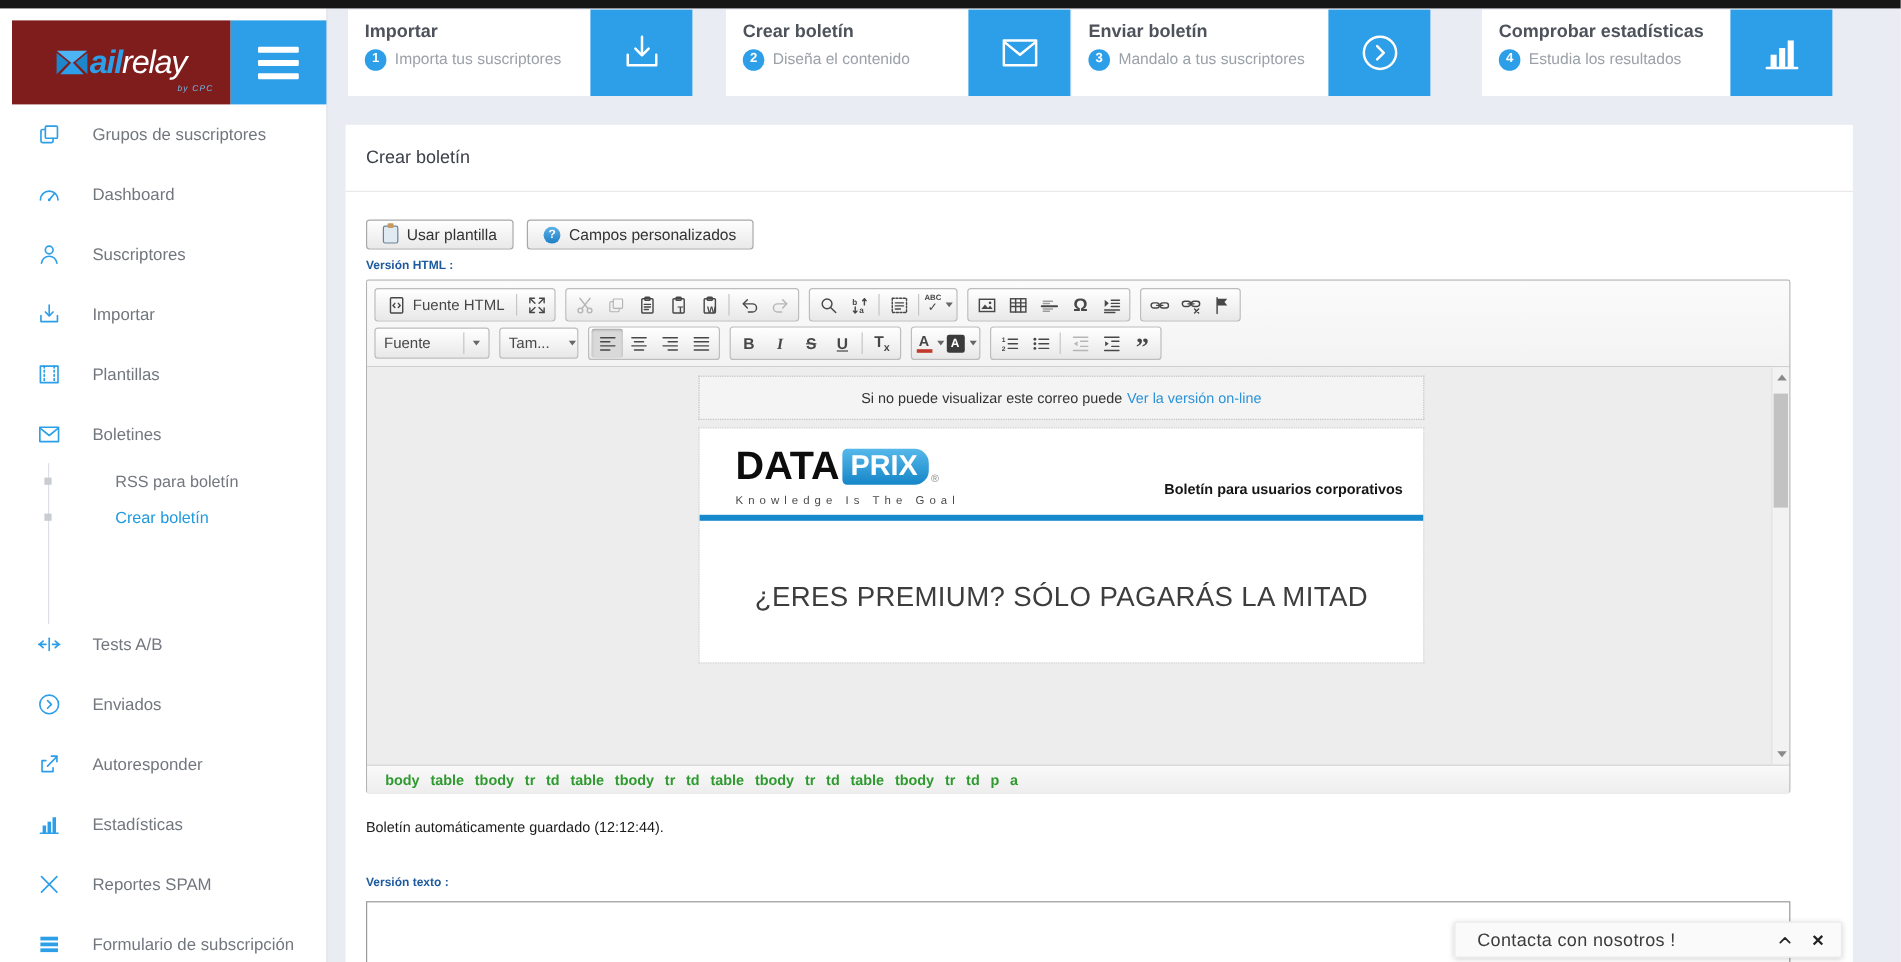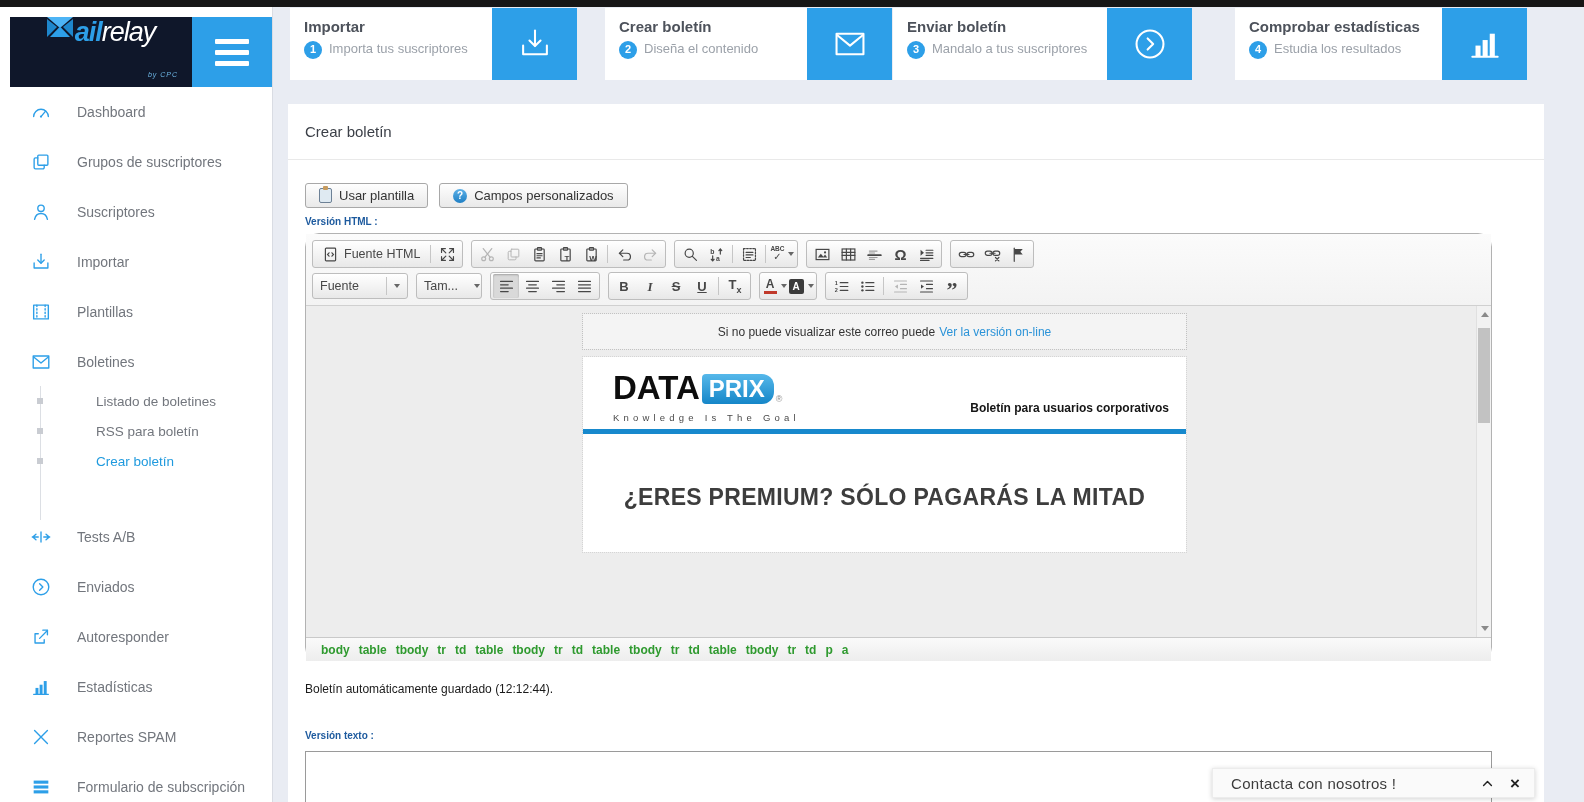--- a/index.html
+++ b/index.html
@@ -8,21 +8,21 @@
   #app{position:absolute;inset:0}
   svg{display:block}
   .ic{stroke:currentColor;fill:none;stroke-width:1.5;stroke-linecap:round;stroke-linejoin:round}
 
   
   .topstrip{position:absolute;left:0;top:0;width:1584px;height:7px;background:#161616;z-index:6}
 
   
   .sidebar{position:absolute;left:0;top:7px;width:273px;height:795px;background:#fff;border-right:1px solid #d9dce3;z-index:5}
   .logo-row{position:absolute;left:10px;top:10px;height:70px;display:flex}
-  .logo-black{width:182px;background:#0f172a;display:flex;justify-content:center;position:relative}
+  .logo-black{width:182px;background:#7f1d1d;display:flex;align-items:center;justify-content:center;position:relative}
   .logo-text{display:flex;align-items:baseline;font-style:italic}
   .logo-ail{color:#2d9fe8;font-weight:bold;font-size:27px;letter-spacing:-1px}
   .logo-relay{color:#fff;font-weight:400;font-size:27px;letter-spacing:-1px}
   .logo-by{position:absolute;right:14px;bottom:9px;font-size:7px;color:#6fb9e8;font-style:italic;letter-spacing:1px}
   .logo-burger{width:80px;background:#2d9fe8;display:flex;flex-direction:column;gap:6px;align-items:center;justify-content:center;cursor:pointer}
   .logo-burger i{display:block;width:34px;height:5px;background:#fff;border-radius:1px}
   .menu{position:absolute;left:0;width:100%}
   .menu-a{top:80px}.menu-b{top:505px}
   .menu-item{height:50px;display:flex;align-items:center;padding-left:30px;cursor:pointer}
   .menu-item .mi{width:22px;height:22px;color:#2d9fe8;flex:none}
@@ -49,21 +49,21 @@
   .btn{display:inline-flex;align-items:center;gap:7px;height:25px;padding:0 13px;border:1px solid #a8a8a8;border-radius:3px;background:linear-gradient(#fefefe,#e9e9e9);font-size:13px;color:#333;cursor:pointer}
   .tpl-ic{width:13px;height:15px;background:#dfeaf2;border:1px solid #6d8196;border-radius:2px;position:relative}
   .tpl-ic::before{content:"";position:absolute;left:3px;top:-3px;width:5px;height:4px;background:#c69b5f;border-radius:1px}
   .q-ic{width:14px;height:14px;border-radius:50%;background:linear-gradient(#5db1e8,#1f7fc4);color:#fff;font-size:10px;font-weight:bold;display:flex;align-items:center;justify-content:center}
   .field-label{position:absolute;left:17px;font-size:10px;font-weight:bold;color:#1d5a9e}
   .lab-html{top:112px}.lab-text{top:626px}
   .autosave{position:absolute;left:17px;top:578px;font-size:12px;color:#1a1a1a}
   .textver{position:absolute;left:17px;top:647px;width:1187px;height:70px;border:1px solid #9a9a9a;background:#fff;resize:none;font-family:"Liberation Sans",sans-serif}
 
   
-  .cke{position:absolute;left:17px;top:129px;width:1187px;height:428px;border:1px solid #b2b2b2;border-radius:14px;background:#f7f7f7}
+  .cke{position:absolute;left:17px;top:129px;width:1187px;height:428px;border:1px solid #b2b2b2;border-radius:2px;background:#f7f7f7}
   .toolbar{height:72px;border-bottom:1px solid #d0d0d0;padding:4px 6px;background:linear-gradient(#fbfbfb,#f3f3f3)}
   .trow{display:flex;gap:8px;align-items:center;height:32px}
   .tgroup{display:inline-flex;align-items:center;height:28px;border:1px solid #bdbdbd;border-radius:3px;background:linear-gradient(#ffffff,#e8e8e8);padding:0 2px}
   .tbtn{min-width:26px;height:24px;display:flex;align-items:center;justify-content:center;color:#474747;border-radius:2px;background:transparent;border:none;cursor:pointer;font-family:"Liberation Sans",sans-serif}
   .tbtn .ti{width:17px;height:17px;stroke:currentColor;fill:none;stroke-width:1.4;stroke-linecap:round}
   .tbtn.dis{color:#b5b5b5;cursor:default}
   .tbtn.on{background:#d9d9d9;box-shadow:inset 0 1px 2px rgba(0,0,0,.25)}
   .tbtn.wide{padding:0 7px;gap:5px;font-size:12.5px;color:#474747}
   .tsep{width:1px;height:18px;background:#c6c6c6;margin:0 3px}
   .ct{fill:currentColor;stroke:none;font-size:8px;font-weight:bold;text-anchor:middle;font-family:"Liberation Sans",sans-serif}
@@ -91,21 +91,21 @@
   .notice a{color:#2b93d8;text-decoration:none;cursor:pointer}
   .card{margin-top:8px;height:195px;background:#fff;position:relative;outline:1px dotted #d5d5d5}
   .dp-logo{position:absolute;left:30px;top:14px}
   .dp-top{display:flex;align-items:flex-end}
   .dp-data{font-size:33px;font-weight:800;color:#0d0d0d;letter-spacing:0;line-height:1}
   .dp-prix{margin-left:2px;background:linear-gradient(#56b8ea,#1586c8);color:#fff;font-size:24px;font-weight:800;padding:3px 9px 3px 7px;border-radius:4px 12px 12px 4px;line-height:1}
   .dp-reg{font-size:9px;color:#8a8a8a;margin-left:2px}
   .dp-tag{margin-top:8px;font-size:9.5px;letter-spacing:4.2px;color:#4a4a4a;white-space:nowrap}
   .dp-title{position:absolute;right:17px;top:44px;font-size:12px;font-weight:bold;color:#151515}
   .blue-rule{position:absolute;left:0;right:0;top:72px;height:5px;background:#1789cd}
-  .headline{position:absolute;left:0;right:0;top:127px;text-align:center;font-size:23px;font-weight:bold;color:#3d3d3d;letter-spacing:.3px}
+  .headline{position:absolute;left:0;right:0;top:127px;text-align:center;font-size:23px;font-weight:normal;color:#3d3d3d;letter-spacing:.3px}
   .banner{margin:5px 0 0 33px;width:546px;height:95px;background:#3e9dd5;position:relative;outline:1px dotted #d5d5d5}
   .dashbox{position:absolute;left:43px;top:44px;width:172px;height:80px;border:4px dashed #fff;border-radius:8px}
   .bsize{position:absolute;left:268px;top:42px;color:#cde4f4;font-size:47px;line-height:1;font-weight:400}
   .bsize span{font-size:20px}
   
   .sb{position:absolute;right:0;top:0;bottom:0;width:15px;background:#f2f2f2;border-left:1px solid #e0e0e0}
   .sb .arr{position:absolute;left:0;width:15px;height:15px;display:flex;align-items:center;justify-content:center;cursor:pointer}
   .sb .arr.up{top:1px}.sb .arr.dn{bottom:1px}
   .tri-up{width:0;height:0;border-left:4px solid transparent;border-right:4px solid transparent;border-bottom:5px solid #8a8a8a}
   .tri-dn{width:0;height:0;border-left:4px solid transparent;border-right:4px solid transparent;border-top:5px solid #8a8a8a}
@@ -313,29 +313,29 @@
       <div class="logo-burger">
         <i></i>
           <i></i>
           <i></i>
       </div>
     </div>
 
     <div class="menu menu-a">
       <div class="menu-item">
         <svg class="mi ic">
+            <use href="#g-copy"></use>
+          </svg>
+        <span class="lbl">Grupos de suscriptores</span>
+      </div>
+      <div class="menu-item">
+        <svg class="mi ic">
             <use href="#g-gauge"></use>
           </svg>
         <span class="lbl">Dashboard</span>
-      </div>
-      <div class="menu-item">
-        <svg class="mi ic">
-            <use href="#g-copy"></use>
-          </svg>
-        <span class="lbl">Grupos de suscriptores</span>
       </div>
       <div class="menu-item">
         <svg class="mi ic">
             <use href="#g-person"></use>
           </svg>
         <span class="lbl">Suscriptores</span>
       </div>
       <div class="menu-item">
         <svg class="mi ic">
             <use href="#g-down"></use>
@@ -351,21 +351,20 @@
       <div class="menu-item">
         <svg class="mi ic">
             <use href="#g-env"></use>
           </svg>
         <span class="lbl">Boletines</span>
       </div>
     </div>
 
     <div class="submenu">
       <div class="subline"></div>
-      <div class="sub-item">Listado de boletines</div>
       <div class="sub-item">RSS para boletín</div>
       <div class="sub-item active">Crear boletín</div>
     </div>
 
     <div class="menu menu-b">
       <div class="menu-item">
         <svg class="mi ic">
             <use href="#g-ab"></use>
           </svg>
         <span class="lbl">Tests A/B</span>

